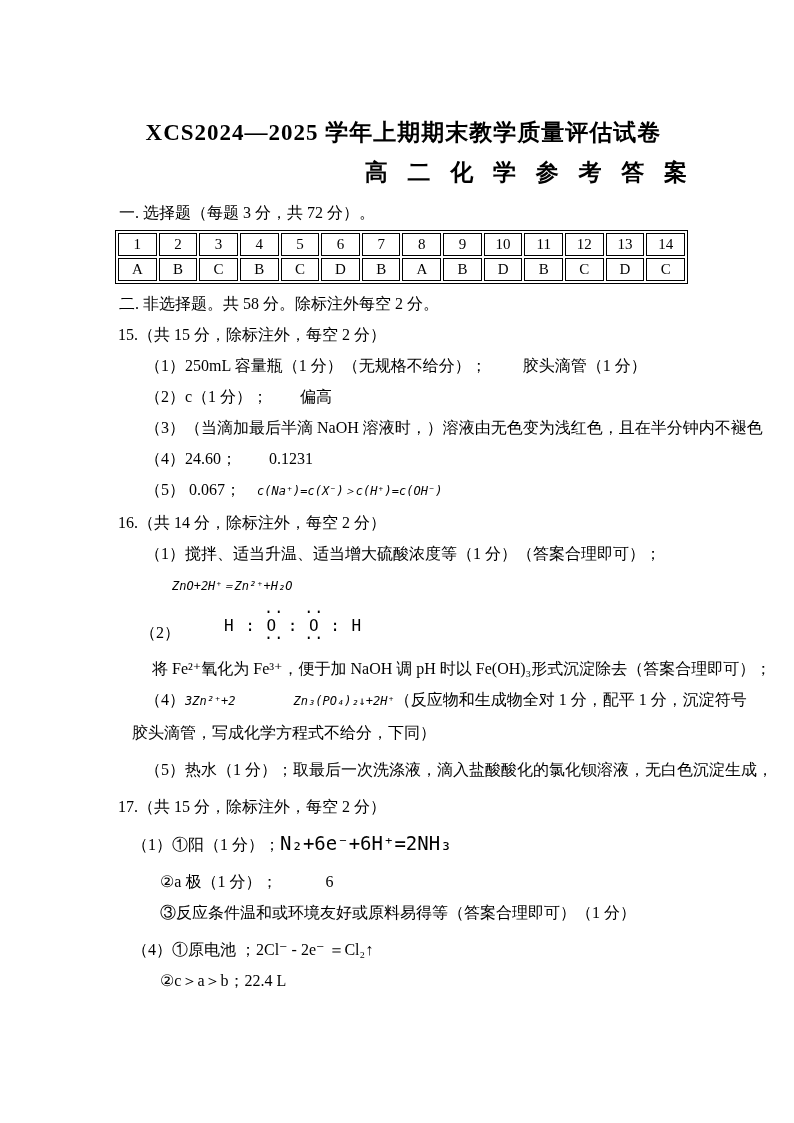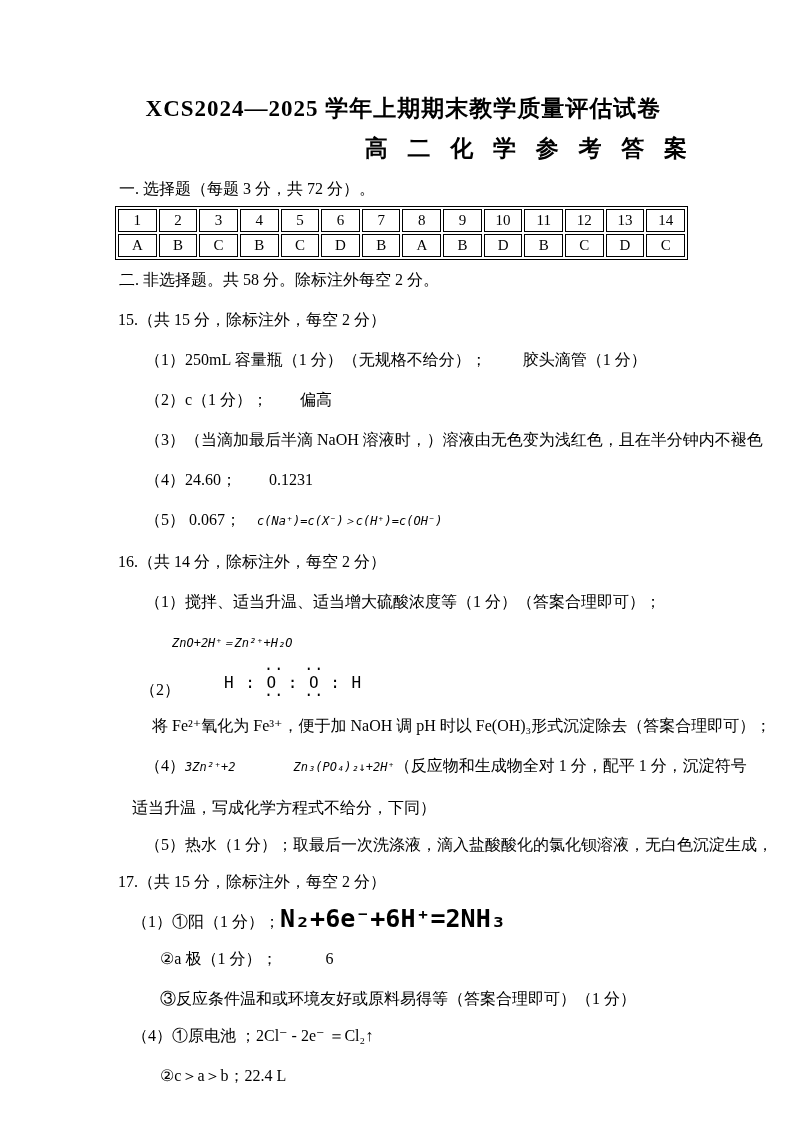--- a/index.html
+++ b/index.html
@@ -2,21 +2,21 @@
 <html><head>
 <meta charset="utf-8">
 <style>
   html,body{margin:0;padding:0;background:#888;}
   .page{
     position:relative;
     width:794px;height:1123px;
     background:#ffffff;
     margin:0 auto;
     box-sizing:border-box;
-    padding:91px 100px 0 113px;
+    padding:115px 100px 0 113px;
     font-family:"Liberation Serif","DejaVu Serif",serif;
     color:#000;
     overflow:hidden;
   }
   .title{
     text-align:center;
     font-size:23px;
     font-weight:bold;
     line-height:36px;
     letter-spacing:1px;
@@ -29,30 +29,30 @@
     line-height:40px;
     letter-spacing:7px;
     margin-top:2px;
     white-space:nowrap;
   }
   .line{
     font-size:16px;
     line-height:31px;
     white-space:pre-wrap;
   }
-  .nowrap{white-space:pre;margin-top:9px;}
+  .nowrap{white-space:pre;}
   .heading{margin-left:6px;margin-top:4px;}
   .qtitle{margin-left:5px;}
   .ind1{margin-left:32px;}
   .ind2{margin-left:19px;}
   .ind3{margin-left:39px;}
   .ind4{margin-left:47px;}
   .eqline{margin-left:59px;}
   .mono{font-family:"DejaVu Sans Mono","Liberation Mono",monospace;font-size:12px;font-style:italic;}
-  .eq-big{font-family:"DejaVu Sans Mono","Liberation Mono",monospace;font-size:25px;font-weight:bold;}
+  .eq-big{font-family:"DejaVu Sans Mono","Liberation Mono",monospace;font-size:19px;}
   .gap58{display:inline-block;width:58px;}
   table.answers{
     border-collapse:separate;
     border-spacing:2px;
     border:1px solid #000;
     width:573px;
     margin-top:2px;
     margin-left:2px;
     table-layout:fixed;
   }
@@ -143,21 +143,21 @@
     <span class="lewis-label">（2）</span>
     <div class="lewis">
       <div class="lewis-dots">    ··  ··</div>
       <div class="lewis-mid">H : O : O : H</div>
       <div class="lewis-dots">    ··  ··</div>
     </div>
   </div>
 
   <div class="line ind3 nowrap mt10">将 Fe²⁺氧化为 Fe³⁺，便于加 NaOH 调 pH 时以 Fe(OH)₃形式沉淀除去（答案合理即可）；</div>
   <div class="line ind1 nowrap"><span>（4）</span><span class="mono">3Zn²⁺+2</span><span class="gap58"></span><span class="mono">Zn₃(PO₄)₂↓+2H⁺</span><span>（反应物和生成物全对 1 分，配平 1 分，沉淀符号</span></div>
-  <div class="line ind2 nowrap">适当升温，写成化学方程式不给分，下同）</div>
+  <div class="line ind2 nowrap">胶头滴管，写成化学方程式不给分，下同）</div>
   <div class="line ind1 nowrap mt6">（5）热水（1 分）；取最后一次洗涤液，滴入盐酸酸化的氯化钡溶液，无白色沉淀生成，</div>
 
   <div class="line qtitle nowrap mt6">17.（共 15 分，除标注外，每空 2 分）</div>
   <div class="line ind2 nowrap mt6"><span>（1）①阳（1 分）；</span><span class="eq-big">N₂+6e⁻+6H⁺=2NH₃</span></div>
   <div class="line ind4 nowrap mt6">②a 极（1 分）；　　　6</div>
   <div class="line ind4 nowrap">③反应条件温和或环境友好或原料易得等（答案合理即可）（1 分）</div>
   <div class="line ind2 nowrap mt6"><span>（4）①原电池 ；</span><span>2Cl⁻ - 2e⁻ ＝Cl₂↑</span></div>
   <div class="line ind4 nowrap">②c＞a＞b；22.4 L</div>
 
 </div>

